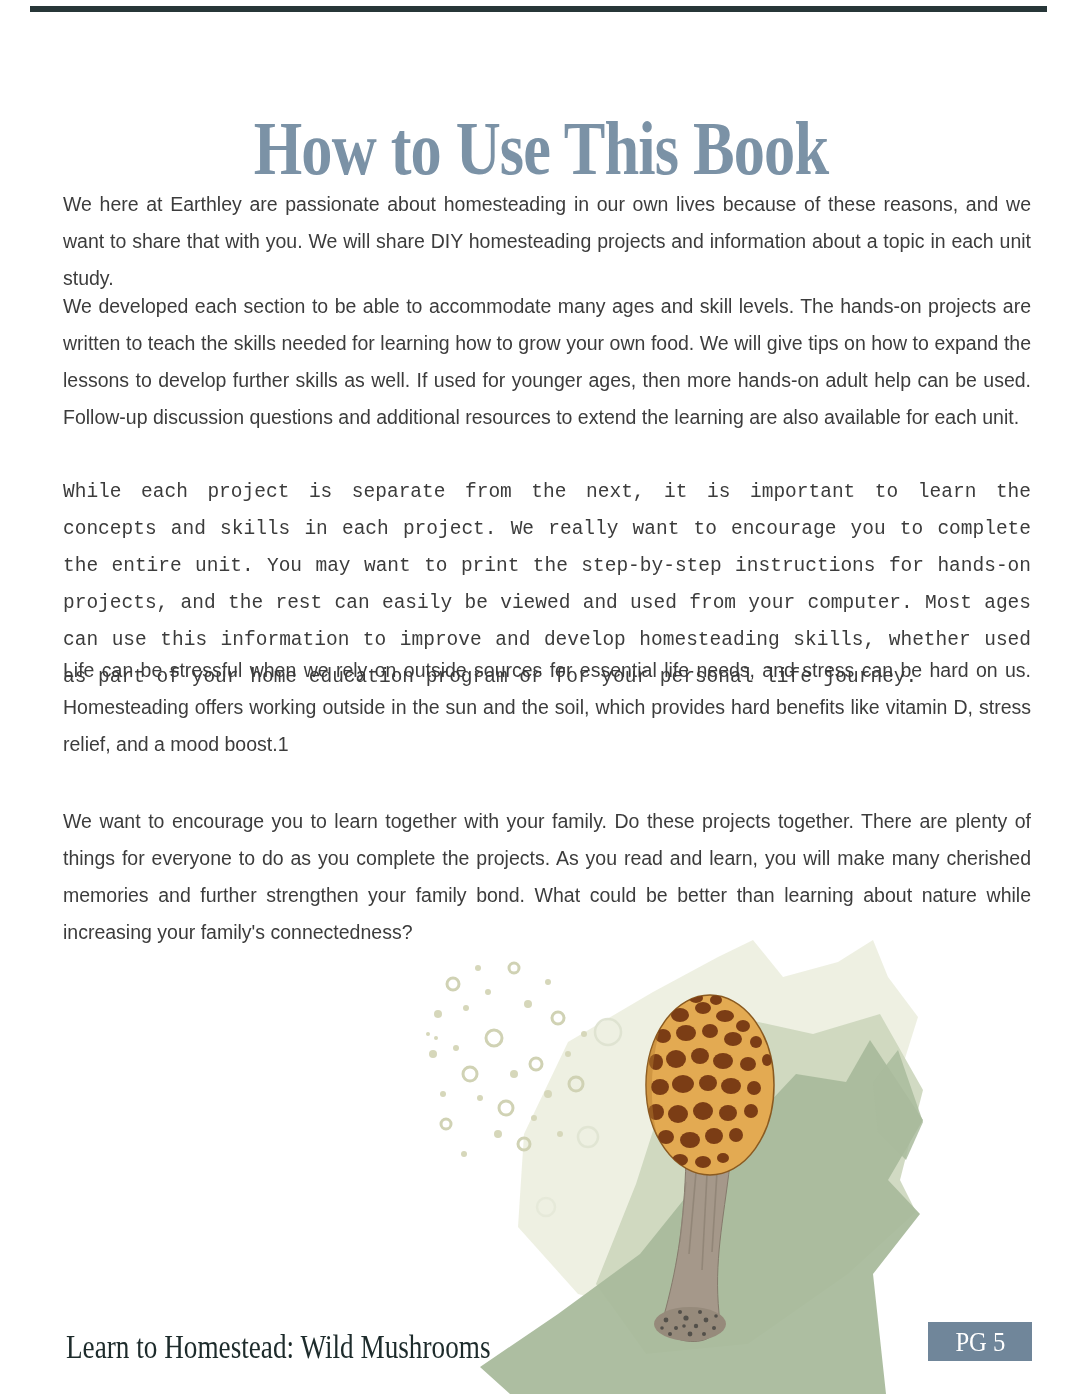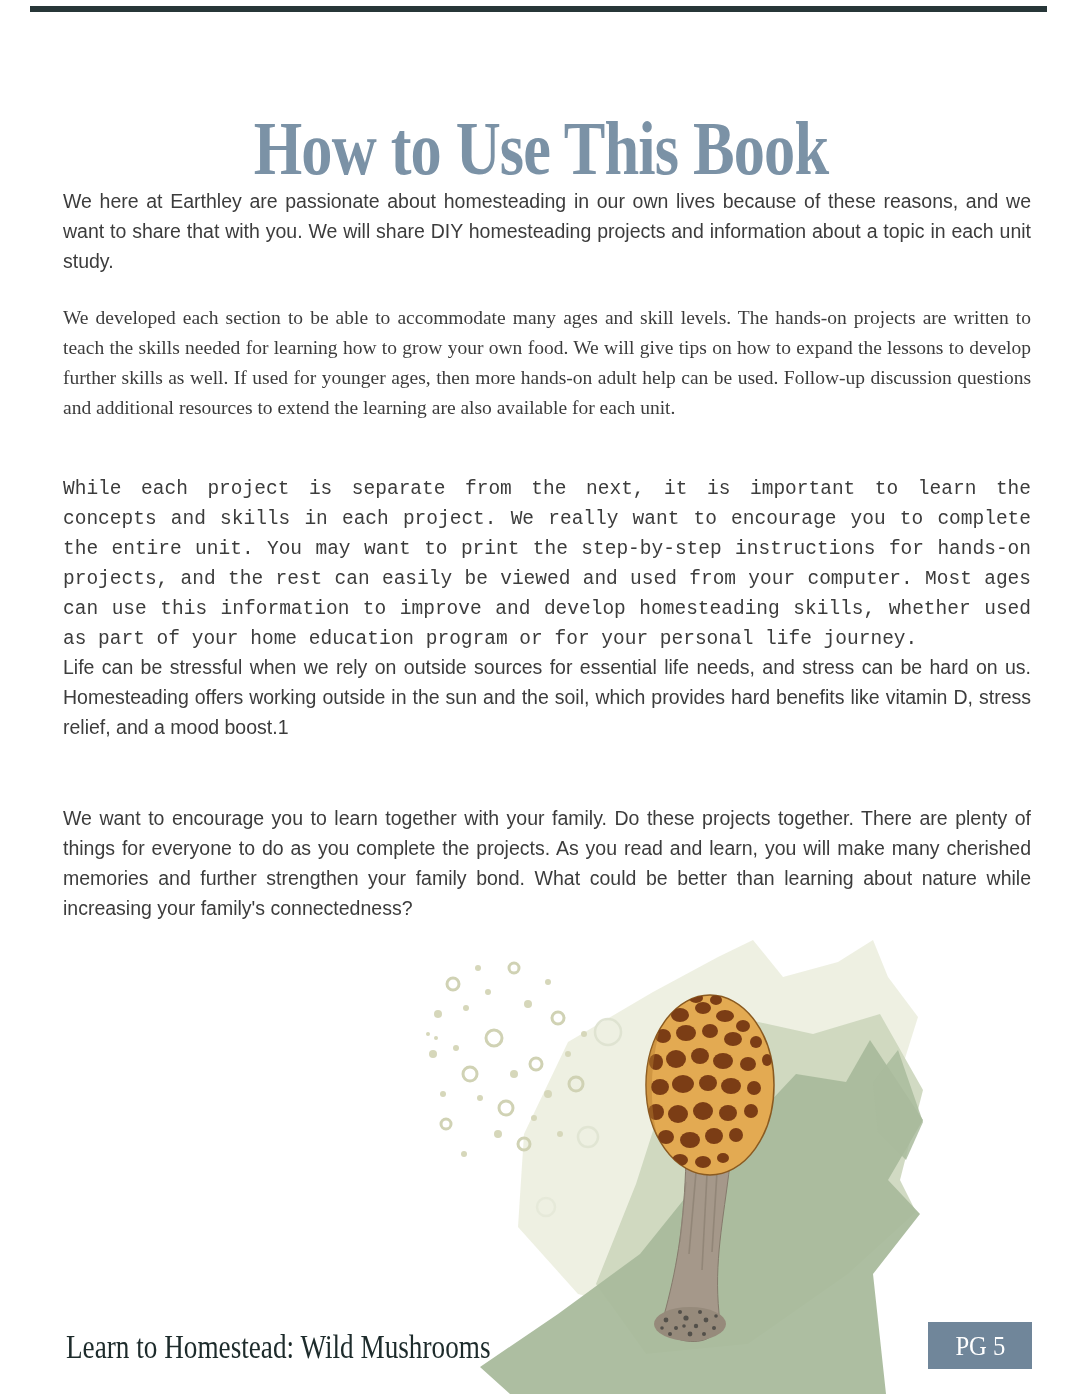--- a/index.html
+++ b/index.html
@@ -23,41 +23,41 @@
     color:#7b92a6;
     letter-spacing:-1px;
     transform:scaleX(0.82);
     transform-origin:50% 50%;
     white-space:nowrap;
   }
   .body-copy p{
     position:absolute;
     left:63px;width:968px;
     margin:0;
-    font-size:19.5px;line-height:30px;
+    font-size:19.5px;line-height:37px;
     color:#3c3c3c;
     text-align:justify;
   }
-  .p1{top:186px;} .p2{top:303px;font-family:Liberation Serif, serif;} .p3{top:474px;font-family:Liberation Mono, monospace;} .p4{top:652px;} .p5{top:803px;}
+  .p1{top:186px;} .p2{top:288px;} .p3{top:474px;font-family:Liberation Mono, monospace;} .p4{top:652px;} .p5{top:803px;}
   .illustration{
     position:absolute;left:418px;top:922px;
     width:522px;height:478px;
   }
   .footer-title{
     position:absolute;left:66px;top:1328px;
     font-family:"Liberation Serif", serif;
     font-size:34px;line-height:1.1;
     color:#1d2b2b;
     transform:scaleX(0.80);
     transform-origin:0 50%;
     white-space:nowrap;
   }
   .page-badge{
     position:absolute;left:928px;top:1322px;
-    width:104px;height:47px;
+    width:104px;height:39px;
     background:#70869a;
     display:flex;align-items:center;justify-content:center;
   }
   .page-badge span{
     font-family:"Liberation Serif", serif;
     font-size:28px;color:#ffffff;
     transform:scaleX(0.88);
     white-space:nowrap;
   }
 </style>

